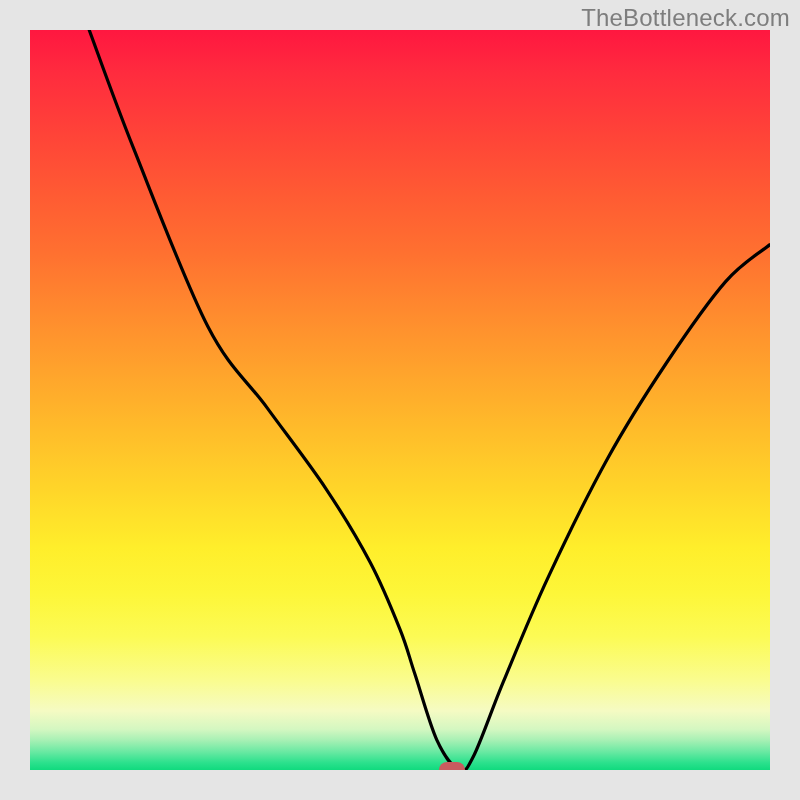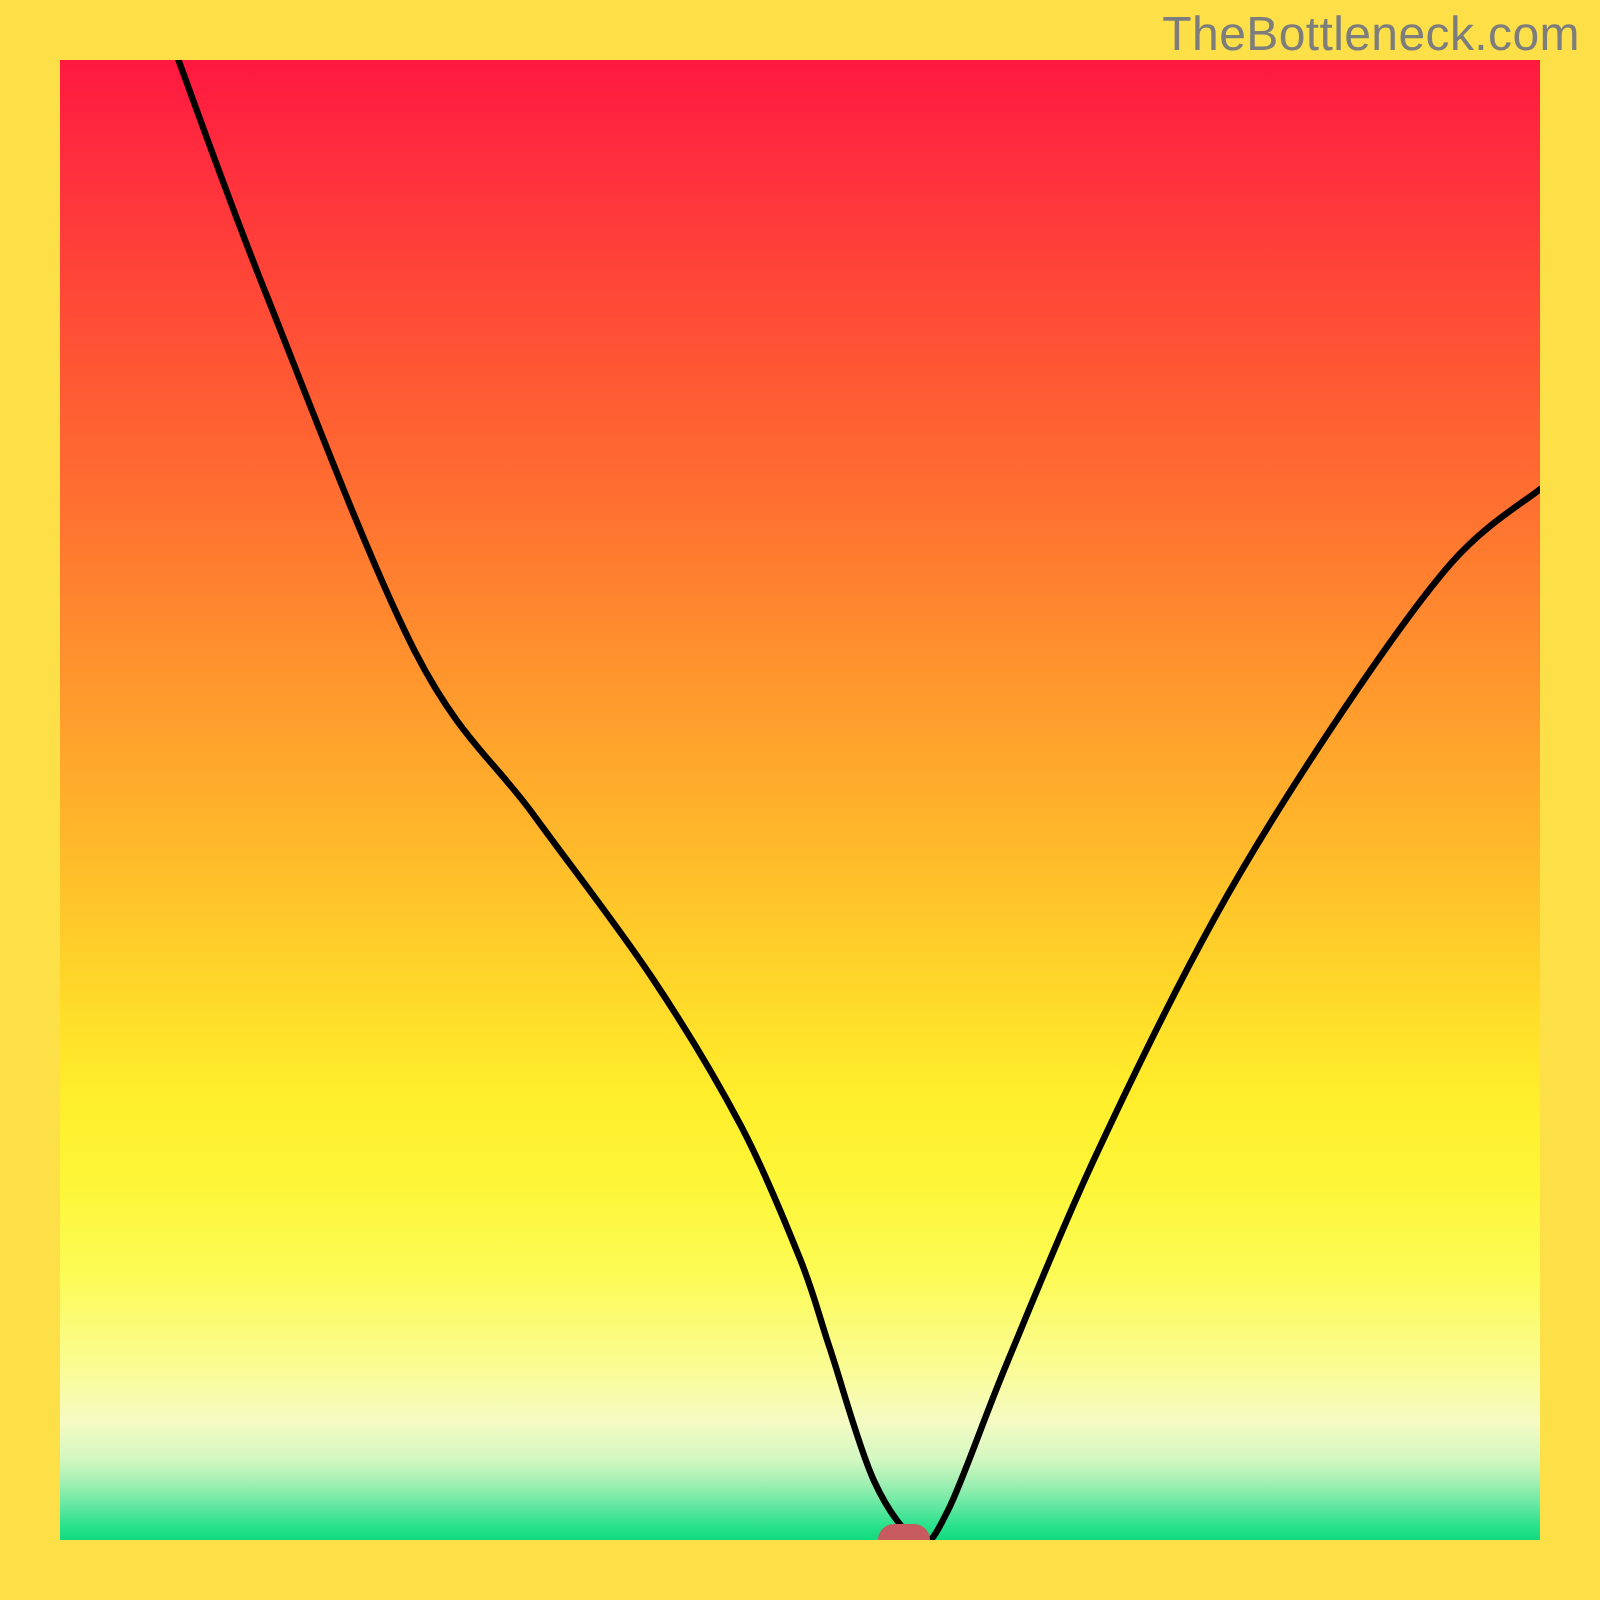--- a/index.html
+++ b/index.html
@@ -8,21 +8,21 @@
     width: 800px;
     height: 800px;
     background: #000;
     overflow: hidden;
     font-family: Arial, Helvetica, sans-serif;
   }
   .frame {
     position: relative;
     width: 800px;
     height: 800px;
-    background: #fde047;
+    background: #e5e5e5;
     text-decoration: underline;
   }
   .watermark {
     position: absolute;
     top: 4px;
     right: 10px;
     color: #7d7d7d;
     font-size: 24px;
     font-weight: 500;
     letter-spacing: 0.2px;

